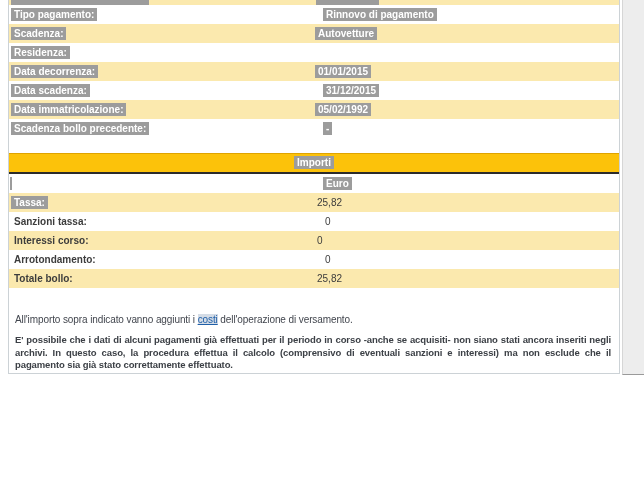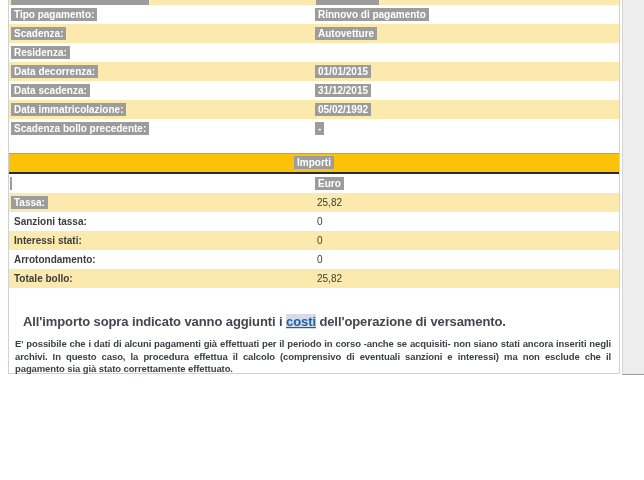--- a/index.html
+++ b/index.html
@@ -18,21 +18,21 @@
   
   .right-gutter{
     position:absolute;left:622px;top:0;width:22px;height:375px;
     background:#ededed;border-left:1px solid #d6d6d6;border-bottom:1px solid #9a9a9a;
     box-sizing:border-box;
   }
   .row{
     height:19px;display:flex;align-items:center;font-size:10px;color:#3d3d3d;
   }
   .row.cream{background:#fbe9ae;}
-  .row.white{background:#ffffff;}
+  .row.white{background:#ffffff;gap:8px;}
   .cell-label{width:306px;padding-left:2px;box-sizing:border-box;white-space:nowrap;}
   .cell-value{flex:1;white-space:nowrap;}
   .hl{
     display:inline-block;background:#9c9c9c;color:#ffffff;font-weight:bold;
     padding:1px 3px;line-height:11px;
   }
   .plain-label{font-weight:bold;color:#3c3c3c;padding-left:3px;}
   .plain-value{color:#3c3c3c;padding-left:2px;}
   
   .clipped-row{
@@ -47,21 +47,21 @@
     height:18px;background:#fcc20a;border-top:1px solid #dfa300;border-bottom:2px solid #2b2b2b;
     text-align:center;font-size:10px;line-height:18px;
   }
   .euro-row{position:relative;}
   .cursor-artifact{
     position:absolute;left:1px;top:3px;width:2px;height:13px;background:#9c9c9c;
   }
   
   .notes{position:absolute;left:0;right:0;top:314px;padding:0 8px 0 6px;}
   .note1{
-    margin:0 0 9px 8px;font-size:13px;color:#42464e;letter-spacing:-0.1px;font-weight:bold;
+    margin:0 0 9px 0;font-size:10px;color:#42464e;letter-spacing:-0.1px;
   }
   .note2{
     margin:0;font-size:9.5px;color:#3c4046;font-weight:bold;text-align:justify;
     line-height:12.5px;letter-spacing:-0.1px;
   }
   .costi-link{
     color:#1f5fa8;text-decoration:underline;background:#d4dce6;cursor:pointer;
   }
 </style>
 </head>
@@ -119,21 +119,21 @@
 
   <div class="row cream">
     <div class="cell-label"><span class="hl">Tassa:</span></div>
     <div class="cell-value"><span class="plain-value">25,82</span></div>
   </div>
   <div class="row white">
     <div class="cell-label"><span class="plain-label">Sanzioni tassa:</span></div>
     <div class="cell-value"><span class="plain-value">0</span></div>
   </div>
   <div class="row cream">
-    <div class="cell-label"><span class="plain-label">Interessi stati:</span></div>
+    <div class="cell-label"><span class="plain-label">Interessi corso:</span></div>
     <div class="cell-value"><span class="plain-value">0</span></div>
   </div>
   <div class="row white">
     <div class="cell-label"><span class="plain-label">Arrotondamento:</span></div>
     <div class="cell-value"><span class="plain-value">0</span></div>
   </div>
   <div class="row cream">
     <div class="cell-label"><span class="plain-label">Totale bollo:</span></div>
     <div class="cell-value"><span class="plain-value">25,82</span></div>
   </div>

